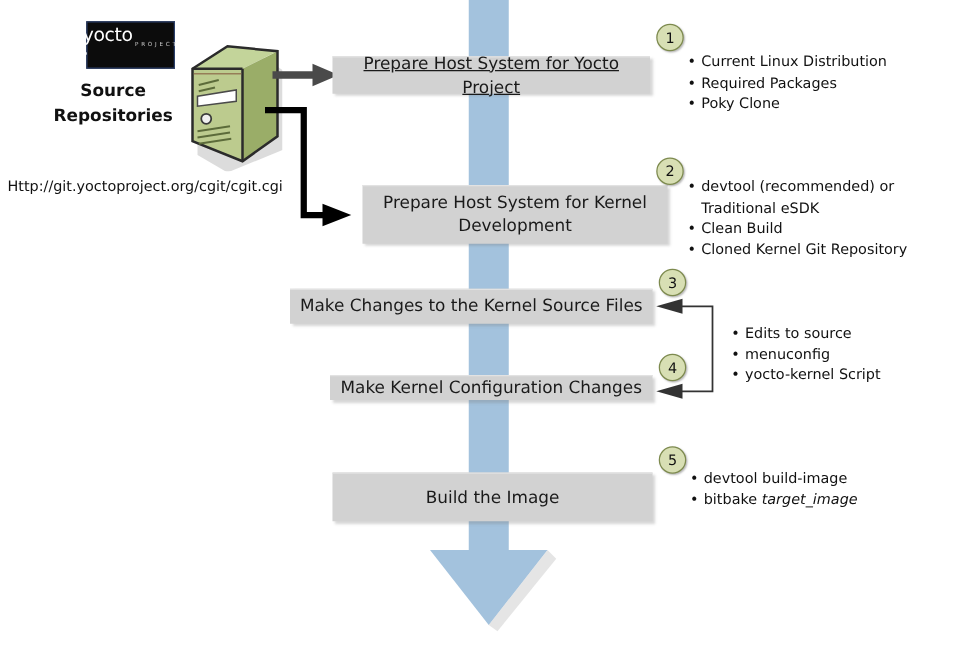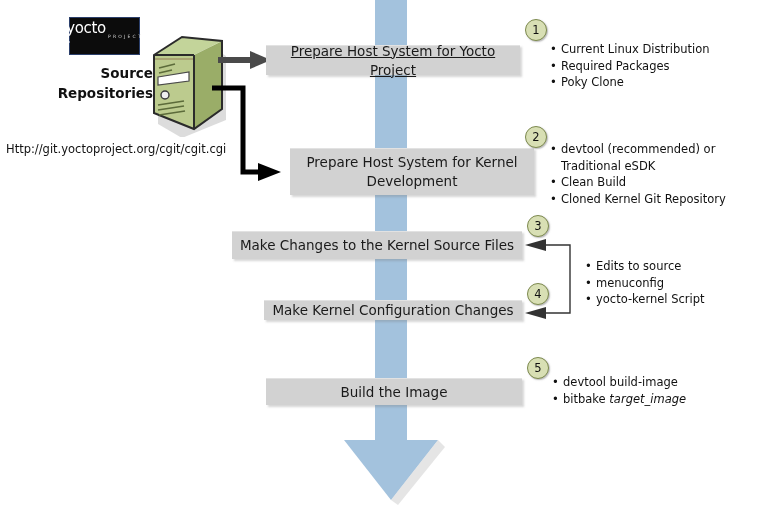--- a/index.html
+++ b/index.html
@@ -48,21 +48,21 @@
     margin-top: 1px;
     margin-left: 2px;
   }
 
   
   .src-label {
     position: absolute;
     left: 28px;
     top: 63px;
     width: 125px;
-    text-align: right;
+    text-align: center;
     font-size: 13.5px;
     font-weight: bold;
     color: #111111;
     line-height: 20px;
   }
   .src-url {
     position: absolute;
     left: 6px;
     top: 142px;
     font-size: 11.5px;
@@ -226,21 +226,21 @@
   </div>
 
   <div class="pbox" style="left:232px; top:231px; width:290px; height:28px;">
     <span>Make Changes to the Kernel Source Files</span>
   </div>
 
   <div class="pbox" style="left:264px; top:300px; width:258px; height:20px;">
     <span>Make Kernel Configuration Changes</span>
   </div>
 
-  <div class="pbox" style="left:266px; top:378px; width:256px; height:27px;">
+  <div class="pbox" style="left:266px; top:378px; width:256px; height:39px;">
     <span>Build the Image</span>
   </div>
 
   <div class="badge" style="left:525px; top:19px;">
     <span>1</span>
   </div>
   <div class="badge" style="left:525px; top:126px;">
     <span>2</span>
   </div>
   <div class="badge" style="left:527px; top:215px;">

